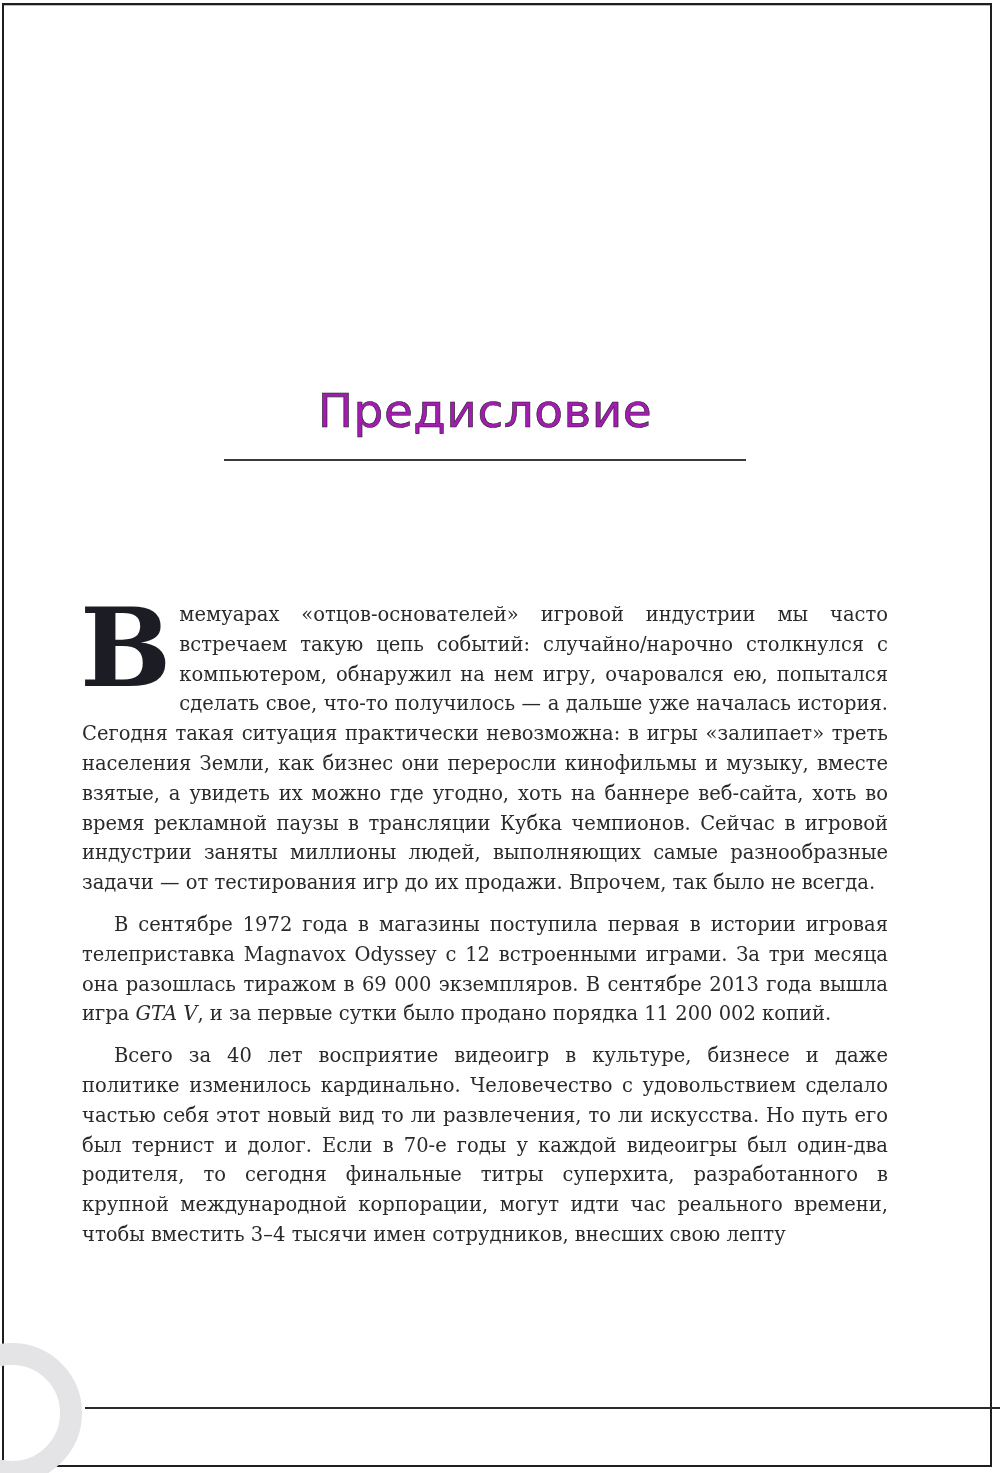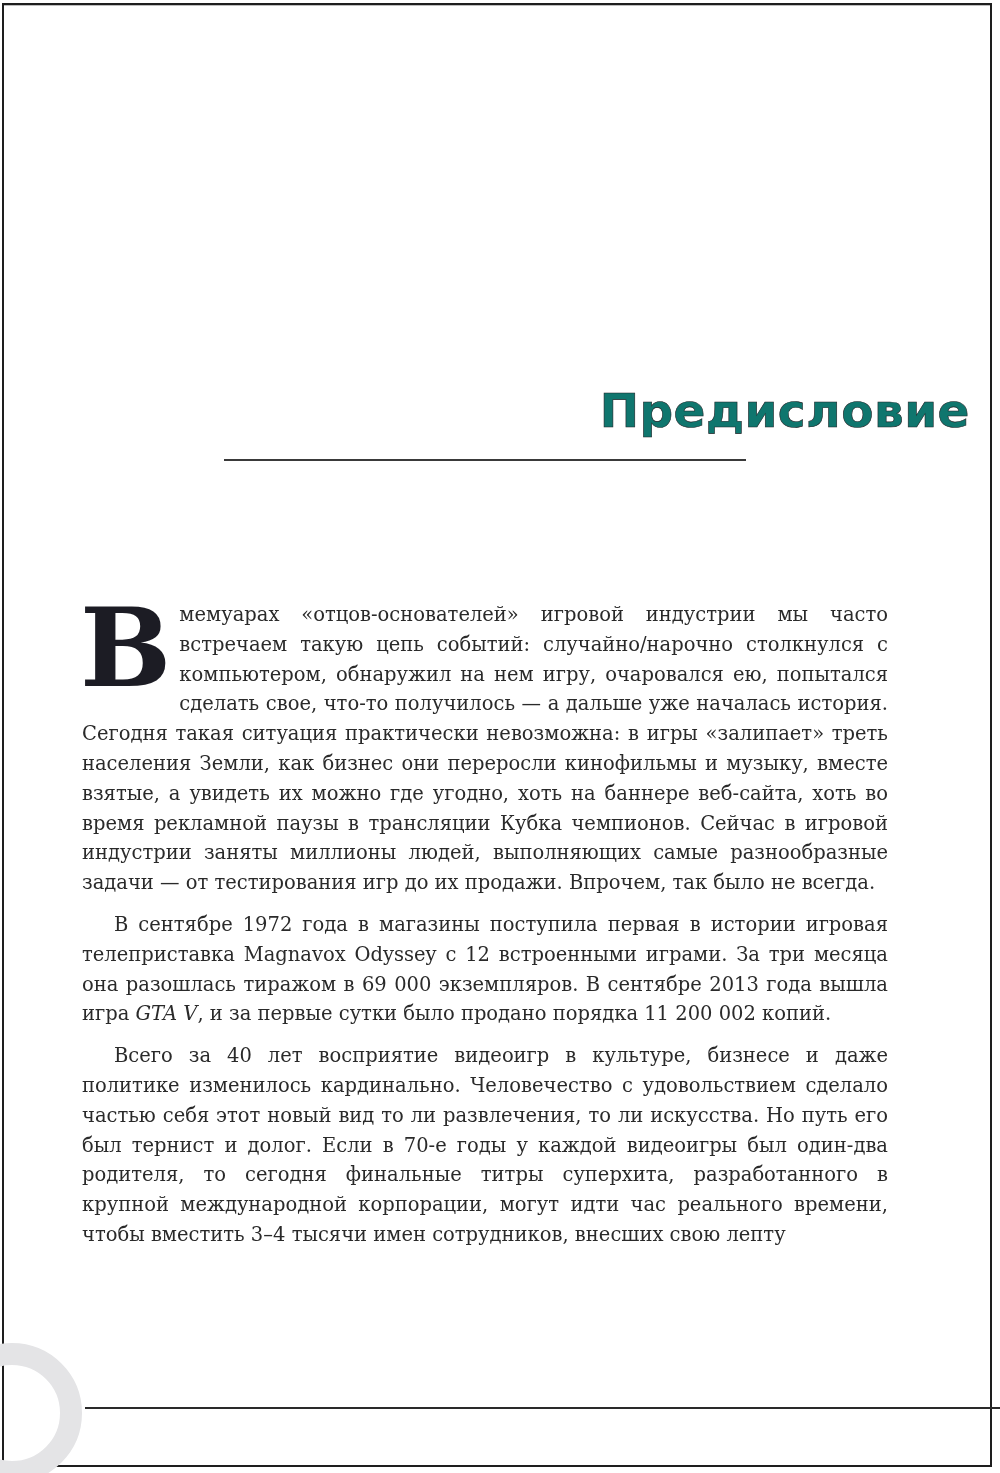--- a/index.html
+++ b/index.html
@@ -36,25 +36,25 @@
     width: 96px;
     height: 96px;
     border: 22px solid #e4e4e6;
     border-radius: 50%;
   }
   .title {
     position: absolute;
     left: 0;
     width: 970px;
     top: 352px;
-    text-align: right;
+    text-align: center;
     font-family: "DejaVu Sans", sans-serif;
     font-size: 47px;
-    font-weight: 700;
-    color: #0f766e;
+    font-weight: 400;
+    color: #a21caf;
     letter-spacing: 0.5px;
     -webkit-text-stroke: 0.6px #222226;
   }
   .title-rule {
     position: absolute;
     left: 224px;
     top: 459px;
     width: 522px;
     height: 2px;
     background: #3a3a3a;

